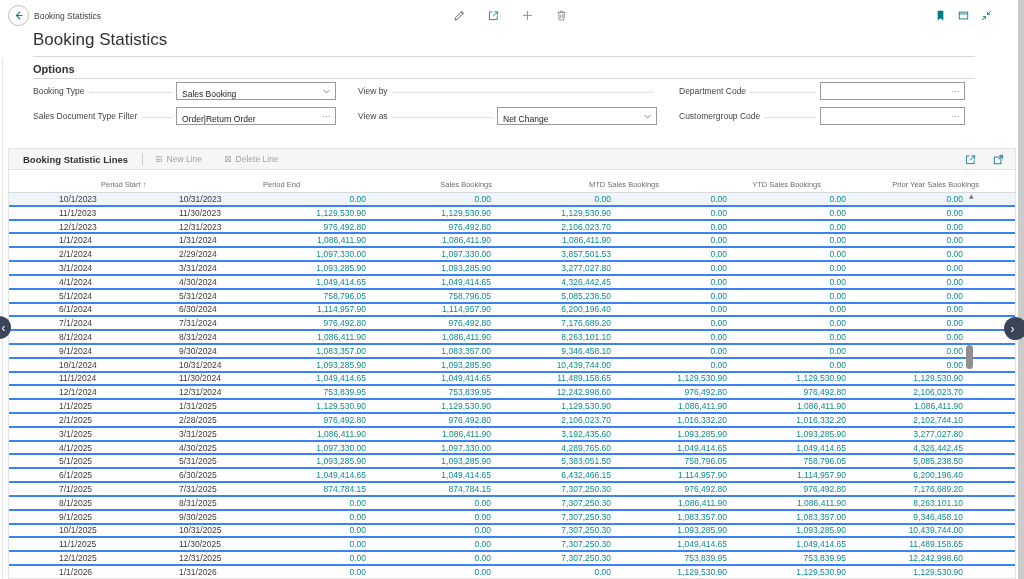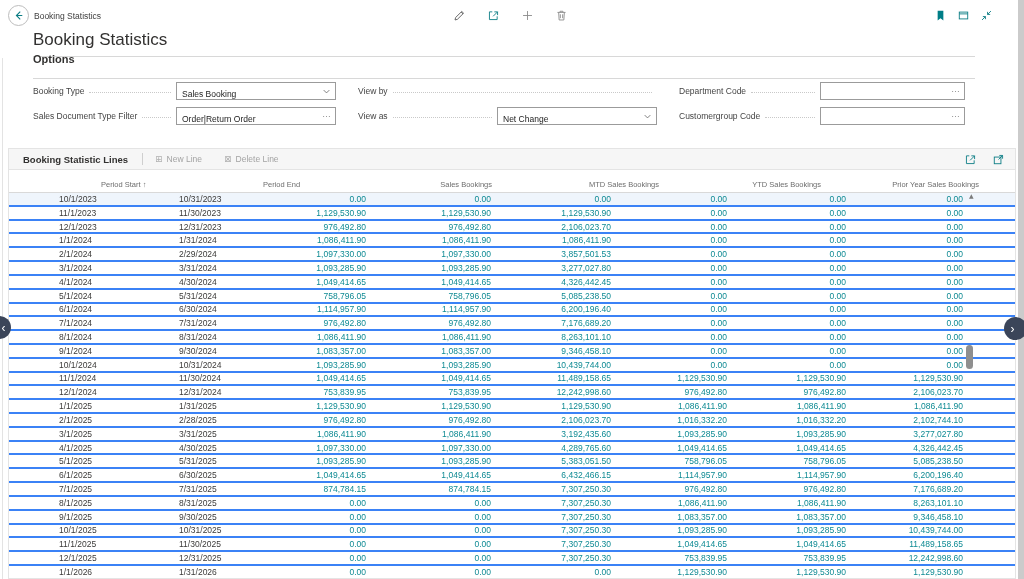--- a/index.html
+++ b/index.html
@@ -19,21 +19,21 @@
   .tb-ic svg { width:13px; height:13px; fill:none; stroke-width:1.1; }
   .ic-gray svg { stroke:#8a8a8a; }
   .ic-dark svg { stroke:#595959; }
   .ic-teal svg { stroke:#0b7d84; }
   .ic-fill svg { fill:#007e87; stroke:none; }
 
   
   .page-title { position:absolute; left:33px; top:30px; font-size:17px; font-weight:400; color:#323130; }
   .rule { position:absolute; left:33px; width:942px; height:0; border-top:1px solid #d8d8d8; }
   .title-rule { top:56px; }
-  .options-label { position:absolute; left:33px; top:53px; font-size:11px; font-weight:700; color:#323130; }
+  .options-label { position:absolute; left:33px; top:63px; font-size:11px; font-weight:700; color:#323130; }
   .options-rule { top:78px; }
   .options-grid { position:absolute; left:33px; top:82px; width:932px; display:grid;
                   grid-template-columns:303px 299px 286px; column-gap:22px; row-gap:7px; }
   .opt-row { display:flex; align-items:flex-end; height:18px; }
   .opt-label { font-size:8.5px; color:#444; white-space:nowrap; padding-bottom:4px; }
   .opt-leader { flex:1; border-bottom:1px dotted #c9c9c9; margin:0 5px 7px 5px; min-width:8px; }
   .opt-field { position:relative; height:18px; border:1px solid #9b9b9b; background:#fff;
                display:flex; align-items:center; padding:0 16px 0 5px; font-size:8.5px; color:#1d1d1d; }
   .w160 { width:160px;align-items:flex-end; } .w145 { width:145px; }
   .opt-field .chev { position:absolute; right:4px; top:4px; width:9px; height:9px; }

